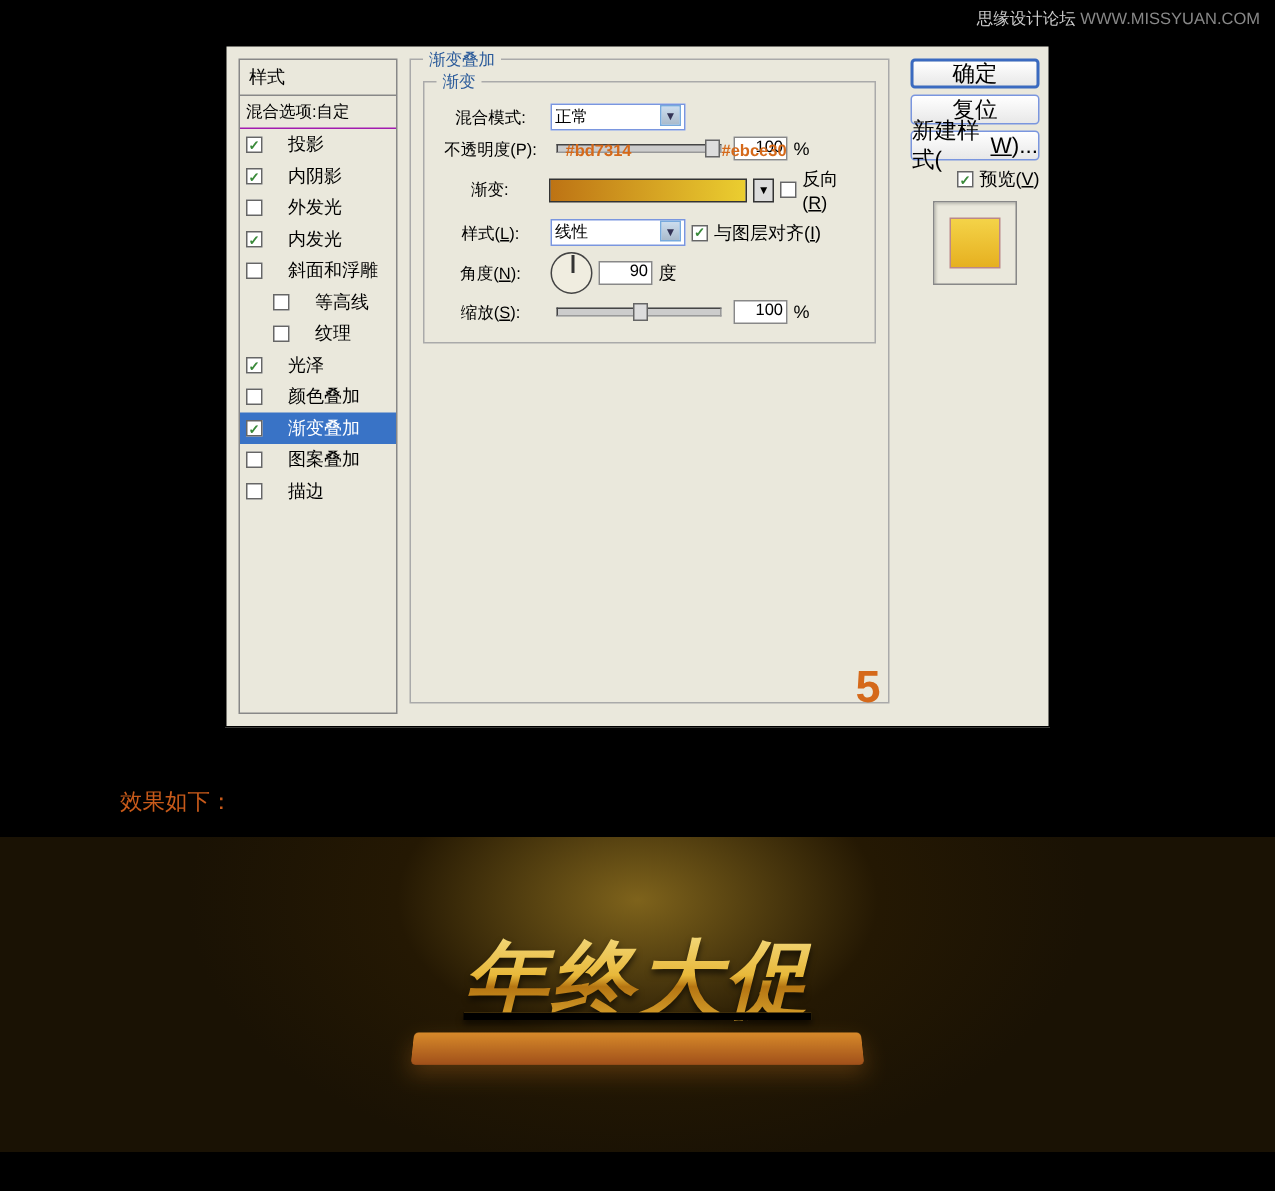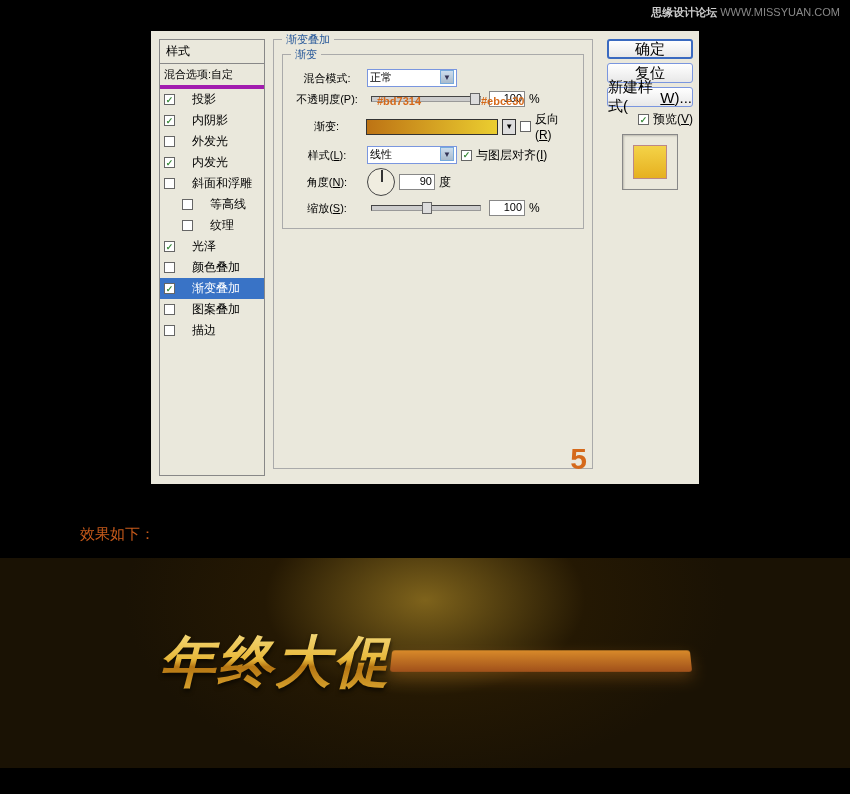--- a/index.html
+++ b/index.html
@@ -1,22 +1,22 @@
 <!DOCTYPE html>
 <html><head>
   <meta charset="utf-8">
   <style>
     * { box-sizing: border-box; margin: 0; padding: 0; }
     body { background: #000; font-family: "Microsoft YaHei", sans-serif; font-size: 12px; width: 850px; }
     .watermark { position: absolute; top: 5px; right: 10px; color: #888; font-size: 11px; }
-    .watermark .bold { font-weight: bold; color: #ccc; }
+    .watermark .bold { font-weight: normal; color: #ccc; }
     .dialog { background: #eae8dc; border: 1px solid #000; margin: 30px 0 0 150px; width: 550px; height: 455px; position: relative; display: flex; }
     .sidebar { width: 106px; border: 1px solid #888; margin: 8px 0 8px 8px; background: #eae8dc; }
     .sidebar-header { border-bottom: 1px solid #888; padding: 3px 6px; }
-    .sidebar-sub { border-bottom: 4px solid #a21caf; padding: 3px 4px; font-size: 11px; }
+    .sidebar-sub { border-bottom: 1px solid #a21caf; padding: 3px 4px; font-size: 11px; }
     .sidebar-item { padding: 2px 4px; display: flex; align-items: center; gap: 17px; }
     .sidebar-item.indent { padding-left: 22px; }
     .sidebar-item.active { background: #3973c6; color: #fff; }
     .cb { width: 11px; height: 11px; border: 1px solid #666; background: #fff; display: inline-flex; align-items: center; justify-content: center; font-size: 9px; color: #3a8a3a; }
     .cb.checked::before { content: "✓"; font-weight: bold; }
     .main { flex: 1; padding: 8px; position: relative; }
     .fieldset { border: 1px solid #aaa; padding: 8px; position: relative; }
     .legend { position: absolute; top: -8px; left: 8px; background: #eae8dc; padding: 0 4px; color: #2a5a9a; font-size: 11px; }
     .inner-fieldset { border: 1px solid #aaa; padding: 10px 8px 8px 8px; margin-top: 6px; position: relative; }
     .row { display: flex; align-items: center; margin: 4px 0; gap: 4px; }
@@ -32,21 +32,21 @@
     .angle-dial { width: 28px; height: 28px; border: 1.5px solid #444; border-radius: 50%; position: relative; background: #f0ede0; }
     .angle-dial::after { content: ""; position: absolute; width: 1.5px; height: 12px; background: #333; left: 13px; top: 1px; }
     .buttons { width: 98px; padding: 8px 6px; }
     .btn { width: 100%; height: 20px; border: 1px solid #7a96df; background: linear-gradient(#fff, #e8e8e8); margin-bottom: 4px; font-size: 15px; border-radius: 3px; display: flex; align-items: center; justify-content: center; cursor: pointer; }
     .btn.primary { border: 2px solid #3a6ac0; }
     .preview-box { width: 56px; height: 56px; border: 1px solid #888; background: #eae8dc; margin: 6px auto; display: flex; align-items: center; justify-content: center; box-shadow: inset 1px 1px 2px rgba(0,0,0,0.2); }
     .preview-swatch { width: 34px; height: 34px; background: linear-gradient(180deg, #f4d348, #e6b020); border: 1px solid #b88; }
     .step-num { position: absolute; bottom: 8px; right: 14px; color: #d5691a; font-size: 30px; font-weight: bold; font-family: Arial; }
     .annot { position: absolute; color: #d5691a; font-size: 11px; font-weight: bold; }
     .result-label { color: #c85a1a; font-size: 15px; margin: 40px 0 14px 80px; }
-    .banner { width: 850px; height: 210px; background: radial-gradient(ellipse 400px 240px at center 20%, rgba(230,180,50,0.55), rgba(120,80,10,0.3) 40%, #1a1204 75%); position: relative; overflow: hidden; display: flex; flex-direction: row; align-items: center; justify-content: center; }
+    .banner { width: 850px; height: 210px; background: radial-gradient(ellipse 400px 240px at center 20%, rgba(230,180,50,0.55), rgba(120,80,10,0.3) 40%, #1a1204 75%); position: relative; overflow: hidden; display: flex; flex-direction: column; align-items: center; justify-content: center; text-decoration: underline; }
     .banner-text { font-size: 56px; font-weight: 900; background: linear-gradient(180deg, #f5e08a 0%, #e8b83a 45%, #b57512 55%, #e8b83a 100%); -webkit-background-clip: text; background-clip: text; color: transparent; font-style: italic; letter-spacing: 2px; filter: drop-shadow(0 3px 2px rgba(0,0,0,0.6)); font-family: "Microsoft YaHei"; }
     .platform { width: 300px; height: 22px; background: linear-gradient(180deg, #d88a2a, #a0501a); border-radius: 3px; margin-top: -4px; box-shadow: 0 6px 15px rgba(180,110,30,0.35); transform: perspective(300px) rotateX(12deg); }
     .underl { text-decoration: underline; }
   </style>
 </head>
 <body>
 
 <div class="watermark">
   <span class="bold">思缘设计论坛</span>
   <span>WWW.MISSYUAN.COM</span>

